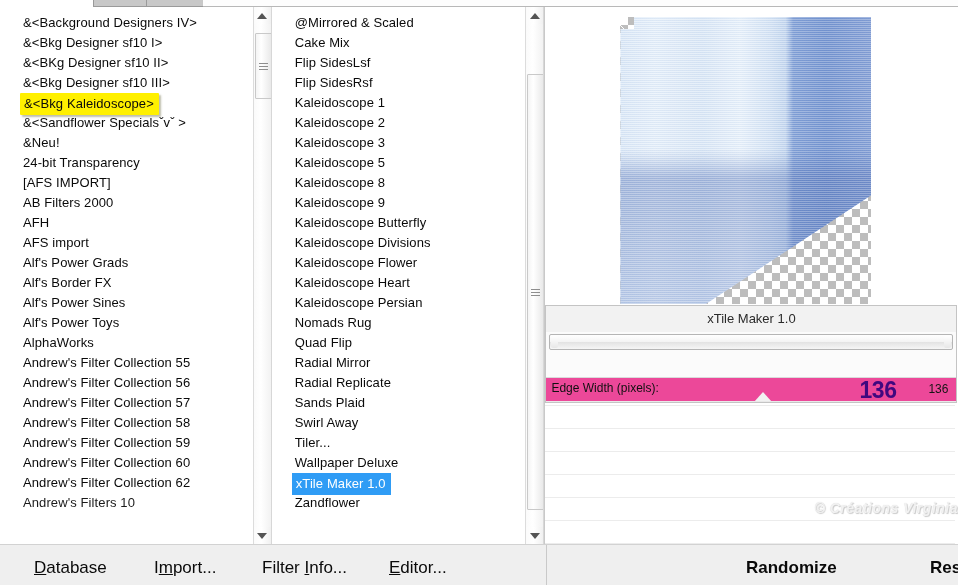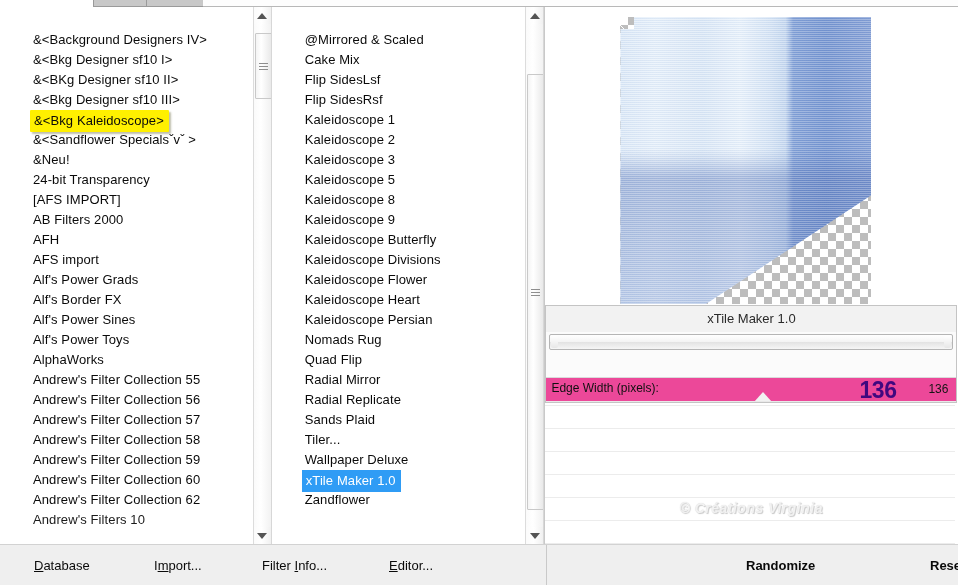--- a/index.html
+++ b/index.html
@@ -59,22 +59,22 @@
     overflow: hidden;
     border-right: 1px solid #d7d7d7;
   }
   .list-panel.left  { width: 271px; }
   .list-panel.mid   { width: 272px; }
 
   .list {
     position: absolute;
     left: 0; top: 0;
     width: 100%;
-    padding: 6px 0 0 1px;
-    margin: 17px;
+    padding: 6px 0 0 8px;
+    margin: 0;
     list-style: none;
   }
   .list li {
     height: 20px;
     line-height: 20px;
     padding-left: 12px;
     font-size: 13px;
     color: #0a0a0a;
     white-space: nowrap;
     letter-spacing: 0.1px;
@@ -299,21 +299,21 @@
   }
   .empty-rows .rule {
     position: absolute; left: 0; right: 0;
     height: 1px; background: #ececec;
   }
 
   .watermark {
     position: absolute;
     left: 0; right: 0;
     top: 493px;
-    text-align: center;
+    text-align: right;
     font-family: "Liberation Sans", sans-serif;
     font-size: 14px;
     font-style: italic;
     font-weight: bold;
     color: #f2f2f2;
     text-shadow: 1px 1px 1px #c9c9c9, 0 0 1px #d8d8d8;
     letter-spacing: 0.5px;
     user-select: none;
   }
 
@@ -334,21 +334,21 @@
   }
   .bottombar .seg-divider {
     position: absolute;
     left: 546px; top: 0;
     width: 1px; height: 41px;
     background: #c9c9c9;
   }
   .btn-flat {
     position: absolute;
     top: 11px;
-    font-size: 13px;
+    font-size: 17px;
     color: #0a0a0a;
     background: transparent;
     border: none;
     padding: 2px 4px;
     cursor: default;
     font-family: "Liberation Sans", sans-serif;
   }
   .btn-flat u { text-decoration: underline; }
   .btn-bold { font-weight: bold; }
 </style>
@@ -424,20 +424,21 @@
         <li><span class="lbl">Kaleidoscope Butterfly</span></li>
         <li><span class="lbl">Kaleidoscope Divisions</span></li>
         <li><span class="lbl">Kaleidoscope Flower</span></li>
         <li><span class="lbl">Kaleidoscope Heart</span></li>
         <li><span class="lbl">Kaleidoscope Persian</span></li>
         <li><span class="lbl">Nomads Rug</span></li>
         <li><span class="lbl">Quad Flip</span></li>
         <li><span class="lbl">Radial Mirror</span></li>
         <li><span class="lbl">Radial Replicate</span></li>
         <li><span class="lbl">Sands Plaid</span></li>
+        <li><span class="lbl">Swirl Away</span></li>
         <li><span class="lbl">Tiler...</span></li>
         <li><span class="lbl">Wallpaper Deluxe</span></li>
         <li class="hl-blue"><span class="lbl">xTile Maker 1.0</span></li>
         <li><span class="lbl">Zandflower</span></li>
       </ul>
     <div class="vscroll" style="right:0;">
       <div class="track"></div>
       <div class="btn up">
         <span class="arrow-up"></span>
       </div>

